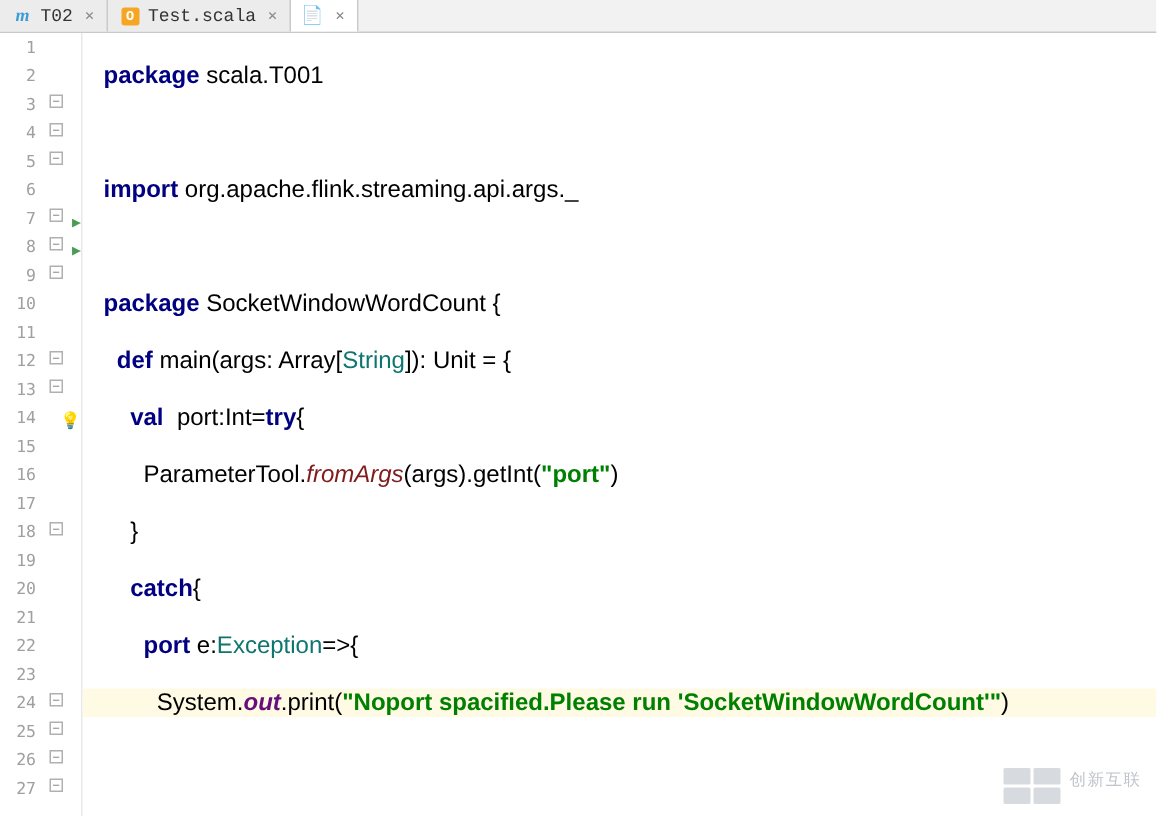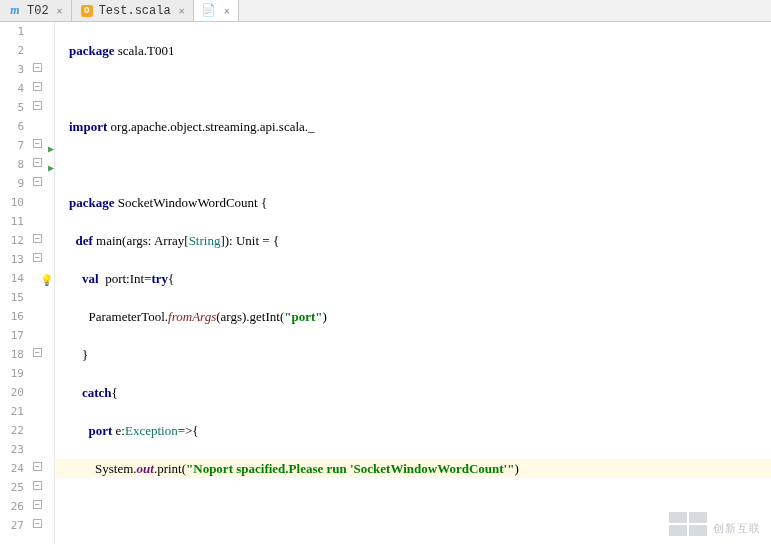--- a/index.html
+++ b/index.html
@@ -46,39 +46,39 @@
     font-family: Consolas, monospace;
     font-size: 11px;
     position: relative;
   }
   .gutter .ln { height: 19px; line-height: 19px; padding-right: 30px; position:relative;}
   .gutter .fold { position:absolute; right:12px; top:3px; width:9px; height:9px; border:1px solid #b0b0b0; color:#8a8a8a; font-size:8px; line-height:7px; text-align:center; background:#fff;}
   .gutter .run { position:absolute; right:0px; top:3px; color:#499c54; font-size:10px;}
   .gutter .bulb { position:absolute; right:0px; top:2px; color:#e8a33d; font-size:11px;}
   .code {
     flex: 1;
-    font-family: Liberation Serif, serif;
-    font-size: 13px;
+    font-family: Liberation Sans, sans-serif;
+    font-size: 16px;
     line-height: 19px;
     padding-left: 14px;
     white-space: pre;
     overflow: hidden;
     position: relative;
   }
   .codeline { height: 19px; }
   .hl-line { background: #fffae3; display:block; margin-left:-14px; padding-left:14px;}
   .kw { color: #000080; font-weight: bold; }
   .str { color: #008000; font-weight: bold; }
   .cls { color: #0f766e; }
   .fld { color: #660e7a; font-style: italic; font-weight:bold;}
   .stc { color: #7f1d1d; font-style: italic;}
   .logo {
     position:absolute; right:10px; bottom:8px;
     font-size:11px; color:#c0c5cb; letter-spacing:1px;
-    display:flex; align-items:flex-end; gap:6px;
+    display:flex; align-items:flex-start; gap:6px;
   }
   .logo .sq { width:38px; height:24px; display:grid; grid-template-columns:1fr 1fr; grid-template-rows:1fr 1fr; gap:2px;}
   .logo .sq span{ background:#d7dbe0; border-radius:1px;}
 </style>
 </head>
 <body>
 
 <div class="tabbar">
   <div class="tab">
     <span class="icon icon-m">m</span>
@@ -124,21 +124,21 @@
       <div class="ln">22</div>
       <div class="ln">23</div>
       <div class="ln">24<span class="fold">−</span></div>
       <div class="ln">25<span class="fold">−</span></div>
       <div class="ln">26<span class="fold">−</span></div>
       <div class="ln">27<span class="fold">−</span></div>
     </div>
   <div class="code">
 <div class="codeline"><span class="kw">package</span><span> scala.T001</span></div>
 <div class="codeline"></div>
-<div class="codeline"><span class="kw">import</span><span> org.apache.object.streaming.api.scala._</span></div>
+<div class="codeline"><span class="kw">import</span><span> org.apache.flink.streaming.api.args._</span></div>
 <div class="codeline"></div>
 <div class="codeline"><span class="kw">package</span><span> SocketWindowWordCount {</span></div>
 <div class="codeline">  <span class="kw">def</span><span> main(args: Array[</span><span class="cls">String</span><span>]): Unit = {</span></div>
 <div class="codeline">    <span class="kw">val</span><span>  port:Int=</span><span class="kw">try</span><span>{</span></div>
 <div class="codeline">      <span>ParameterTool.</span><span class="stc">fromArgs</span><span>(args).getInt(</span><span class="str">"port"</span><span>)</span></div>
 <div class="codeline">    <span>}</span></div>
 <div class="codeline">    <span class="kw">catch</span><span>{</span></div>
 <div class="codeline">      <span class="kw">port</span><span> e:</span><span class="cls">Exception</span><span>=&gt;{</span></div>
 <span class="codeline hl-line">        <span>System.</span><span class="fld">out</span><span>.print(</span><span class="str">"Noport spacified.Please run 'SocketWindowWordCount'"</span><span>)</span></span>
 

